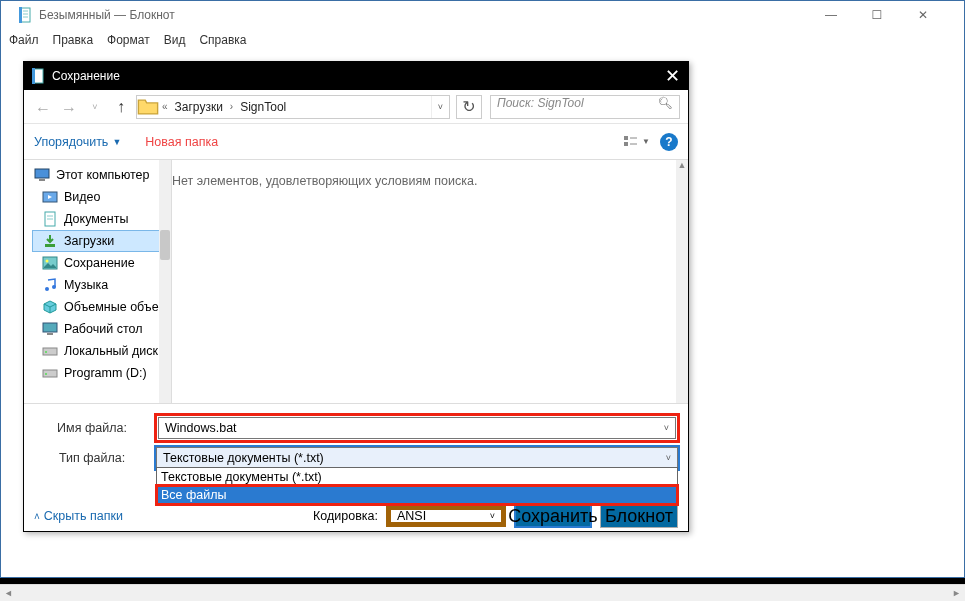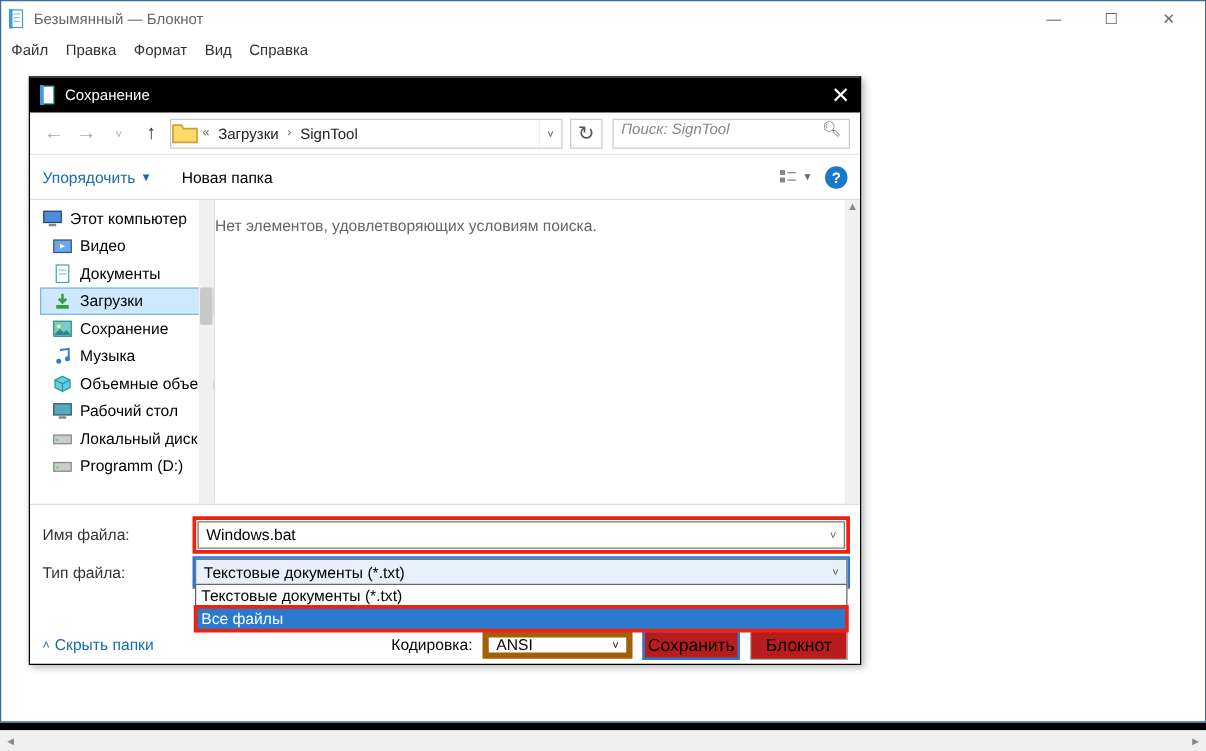--- a/index.html
+++ b/index.html
@@ -2,21 +2,21 @@
 <html><head>
 <meta charset="utf-8">
 <style>
   * { box-sizing: border-box; font-family: "Segoe UI", Tahoma, sans-serif; }
   body { margin: 0; background: #000; width: 965px; height: 601px; overflow: hidden; }
   .outer {
     position: absolute; left: 0; top: 0; width: 965px; height: 578px;
     background: #fff; border: 1px solid #3a6ea5;
   }
   .titlebar {
-    height: 28px; display: flex; align-items: center; padding: 0 6px;
+    height: 28px; display: flex; align-items: center; padding: 0 18px;
     font-size: 12px; color: #666;
   }
   .titlebar .np-icon { width: 14px; height: 16px; margin-right: 6px; }
   .np-icon svg { width: 14px; height: 16px; display:block; }
   .win-controls { margin-left: auto; display: flex; }
   .win-controls .btn { width: 46px; height: 28px; display:flex; align-items:center; justify-content:center; color:#666; }
   .menubar { height: 22px; display: flex; align-items: center; padding: 0 8px; font-size: 12px; gap: 14px; color:#333; }
   .menubar span { cursor: default; }
 
   .dialog {
@@ -44,21 +44,21 @@
   .crumb-tail .dd { width:18px; height:22px; border-left:1px solid #eee; display:flex; align-items:center; justify-content:center; color:#555; font-size:9px; }
   .refresh { width:26px; height:24px; border:1px solid #ccc; margin-left:2px; display:flex; align-items:center; justify-content:center; color:#555; }
   .search-box { width:190px; height:24px; border:1px solid #ccc; margin-left:4px; display:flex; align-items:flex-start; padding:0 6px; color:#888; font-size:12px; font-style: italic; }
   .search-box .mag { margin-left:auto; color:#666; font-style: normal; }
 
   .toolbar-row {
     height: 36px; display:flex; align-items:center; padding: 0 10px;
     border-bottom: 1px solid #ddd; font-size: 12.5px; color: #1a6ab0;
   }
   .toolbar-row .org { display:flex; align-items:center; gap:4px; }
-  .toolbar-row .newf { margin-left: 24px; color:#000000; }
+  .toolbar-row .newf { margin-left: 24px; color:#ef4444; }
   .toolbar-right { margin-left:auto; display:flex; align-items:center; gap:10px; color:#666; }
   .help-ico { width:18px; height:18px; border-radius:50%; background:#1979ca; color:#fff; font-size:12px; display:flex; align-items:center; justify-content:center; font-weight:bold; }
 
   .main-area { position:absolute; top:98px; left:0; right:0; bottom:128px; display:flex; }
   .tree {
     width: 148px; border-right:1px solid #ddd; overflow:hidden; font-size:12.5px;
     position:relative; background:#fff;
   }
   .tree-scroll { position:absolute; right:0; top:0; bottom:0; width:12px; background:#f0f0f0; }
   .tree-thumb { position:absolute; top:70px; left:1px; width:10px; height:30px; background:#c8c8c8; border-radius:2px; }
@@ -72,21 +72,21 @@
   .file-pane { flex:1; position:relative; font-size:12.5px; color:#666; }
   .file-pane .empty { text-align:left; margin-top:14px; }
   .file-scroll { position:absolute; right:0; top:0; bottom:0; width:12px; background:#f0f0f0; }
   .file-arrow { width:12px; height:12px; font-size:9px; text-align:center; color:#888; }
 
   .bottom {
     position:absolute; left:0; right:0; bottom:0; height:128px;
     border-top:1px solid #ddd; padding:10px 10px 0 10px;
   }
   .row { display:flex; align-items:center; height:28px; margin-bottom:2px; }
-  .row .lbl { width:122px; text-align:left; font-size:12.5px; padding-right:6px; color:#333; }
+  .row .lbl { width:122px; text-align:center; font-size:12.5px; padding-right:6px; color:#333; }
   .row .field { flex:1; }
   .field input, .field .combo {
     width:100%; height:22px; border:1px solid #767676; font-size:12.5px; padding:0 6px;
     background:#fff; display:flex; align-items:center;
   }
   .field .combo { justify-content: space-between; }
   .field .combo .dd { font-size:9px; color:#555; }
 
   .hl-red { outline: 3px solid #e21; outline-offset: -1px; }
   .hl-blue { outline: 2px solid #2a7ad0; }
@@ -96,21 +96,21 @@
     position:absolute; left:0; top:20px; right:0; border:1px solid #666; background:#fff; font-size:12.5px;
     z-index:5;
   }
   .ft-opt { height:18px; padding:0 4px; display:flex; align-items:center; }
   .ft-opt.sel { background:#2a7ad0; color:#fff; }
 
   .actions { display:flex; align-items:center; gap:8px; margin-top:4px; }
   .hide-link { font-size:12.5px; color:#1a6ab0; display:flex; align-items:center; gap:4px; }
   .enc-lbl { margin-left:auto; font-size:12.5px; }
   .enc-combo { width:120px; height:22px; border:5px solid #a16207; display:flex; align-items:center; justify-content:space-between; padding:0 6px; font-size:12.5px; }
-  .btn-std { width:78px; height:24px; border:1px solid #adadad; background:#b91c1c; font-size:14px; display:flex; align-items:center; justify-content:center; }
+  .btn-std { width:78px; height:24px; border:1px solid #adadad; background:#0369a1; font-size:18px; display:flex; align-items:center; justify-content:center; }
   .btn-std.primary { border:2px solid #2a7ad0; }
 
   .scrollbar-h {
     position:absolute; left:0; right:0; bottom:0; height:17px; background:#f0f0f0;
     border-top:1px solid #ddd; display:flex; justify-content:space-between; align-items:center;
     font-size:9px; color:#888;
   }
 </style>
 </head>
 <body>

